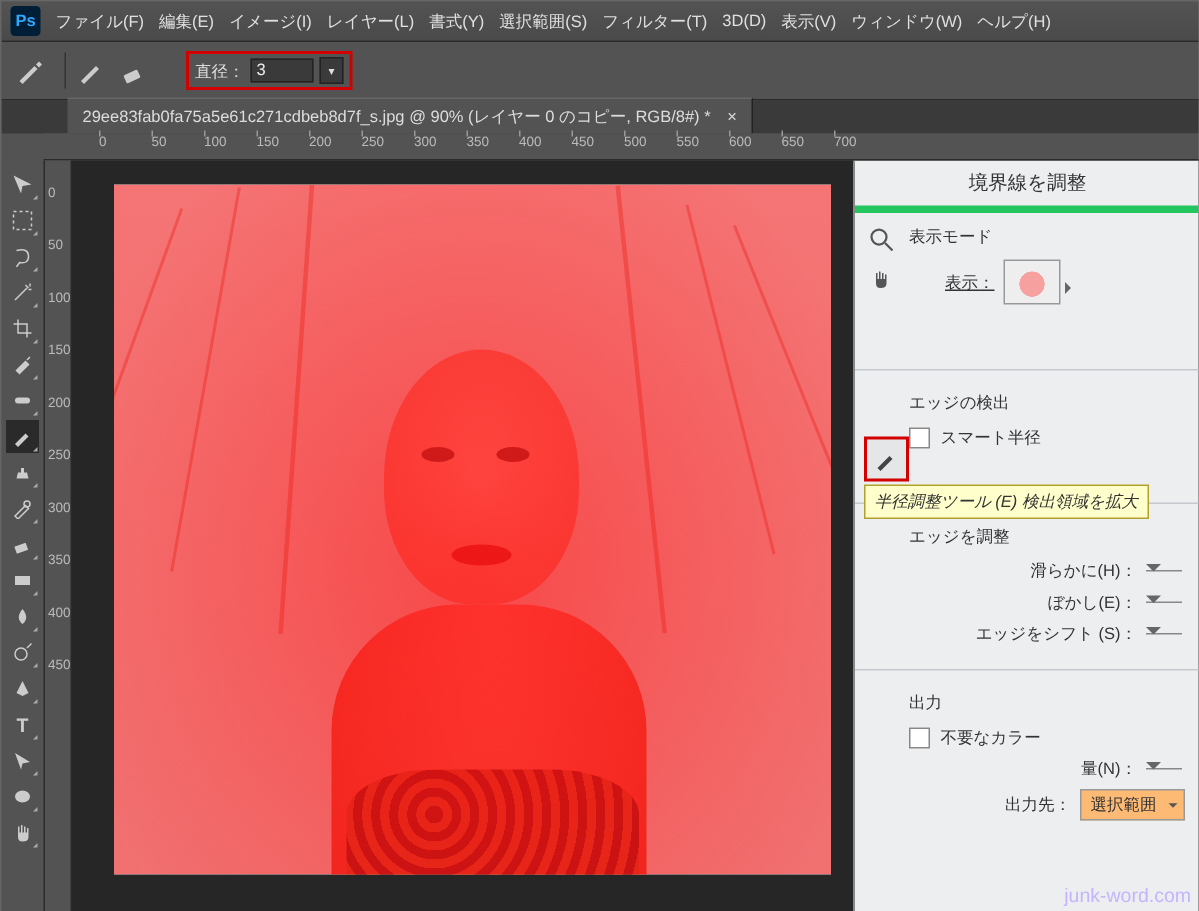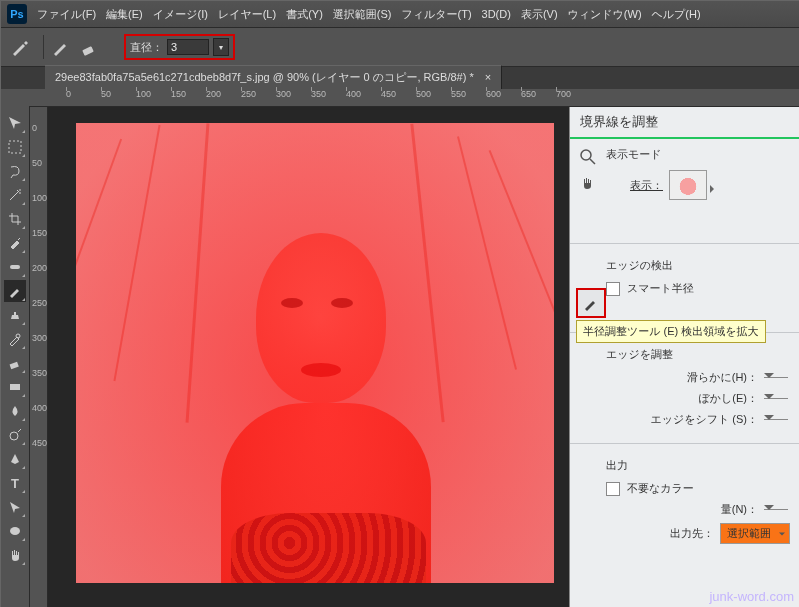--- a/index.html
+++ b/index.html
@@ -33,36 +33,36 @@
   .hair{position:absolute;inset:0;}
   .strand{position:absolute;background:rgba(200,30,10,0.35);}
   .face{position:absolute;left:180px;top:110px;width:130px;height:170px;background:radial-gradient(ellipse,rgba(255,180,160,0.9),rgba(240,100,80,0.85));border-radius:50% 50% 45% 45%;}
   .eye{position:absolute;width:22px;height:10px;background:rgba(60,10,10,0.8);border-radius:50%;}
   .eye.l{left:205px;top:175px;}
   .eye.r{left:255px;top:175px;}
   .lips{position:absolute;left:225px;top:240px;width:40px;height:14px;background:rgba(180,20,20,0.9);border-radius:50%;}
   .body{position:absolute;left:145px;top:280px;width:210px;height:210px;background:radial-gradient(ellipse at top,rgba(255,120,100,0.9),rgba(220,40,20,0.9));border-radius:40% 40% 10% 10%;}
   .dress{position:absolute;left:155px;top:390px;width:195px;height:100px;background:repeating-radial-gradient(circle at 30% 30%, #7a1010 0 6px, #c04020 6px 12px);border-radius:30% 30% 0 0;}
   .panel{position:absolute;right:0;top:0;width:230px;height:100%;background:#eceef0;color:#333;border-left:1px solid #888;}
-  .panel-title{text-align:left;padding:6px 10px;font-size:13px;border-bottom:2px solid #22c55e;}
+  .panel-title{text-align:center;padding:6px 10px;font-size:13px;border-bottom:5px solid #22c55e;}
   .sec{padding:8px 10px 4px 36px;position:relative;}
   .sec-lbl{font-size:11px;color:#333;margin-bottom:8px;}
   .sec-ico{position:absolute;left:8px;top:8px;width:20px;height:20px;display:flex;align-items:center;justify-content:center;color:#555;}
   .show-row{display:flex;align-items:center;margin-left:24px;text-decoration:underline;}
   .show-swatch{width:36px;height:28px;border:1px solid #999;margin-left:6px;background:radial-gradient(circle at 50% 55%,#f7a0a0 35%,#eee 36%);position:relative;}
   .show-swatch::after{content:"";position:absolute;right:-12px;top:50%;border:4px solid transparent;border-left-color:#666;}
   .edge-brush{width:26px;height:26px;border:2px solid #d40000;display:flex;align-items:center;justify-content:center;background:#e4e6e8;position:absolute;left:6px;top:38px;}
   .chk{width:12px;height:12px;border:1px solid #888;display:inline-block;margin-right:4px;background:#fff;vertical-align:middle;}
-  .tip{position:absolute;left:6px;top:70px;background:#ffffcc;border:1px solid #b0a030;color:#333;font-size:11px;padding:3px 6px;white-space:nowrap;}
+  .tip{position:absolute;left:6px;top:70px;background:#ffffcc;border:1px solid #b0a030;color:#333;font-size:11px;padding:3px 6px;white-space:nowrap;font-style:italic;}
   .sld-row{display:flex;align-items:center;margin:6px 0;}
   .sld-row .lab{flex:1;text-align:right;margin-right:6px;}
   .slider{width:26px;height:10px;position:relative;}
   .slider::before{content:"";position:absolute;left:0;top:4px;width:24px;height:1px;background:#888;}
   .slider::after{content:"";position:absolute;left:0;top:0;width:0;height:0;border:5px solid transparent;border-top-color:#666;}
-  .out-sel{display:inline-block;border:1px solid #999;background:#f97316;padding:2px 18px 2px 6px;position:relative;}
+  .out-sel{display:inline-block;border:1px solid #999;background:#fdba74;padding:2px 18px 2px 6px;position:relative;}
   .out-sel::after{content:"";position:absolute;right:4px;top:50%;border:3px solid transparent;border-top-color:#555;transform:translateY(-25%);}
   .divider{border-top:1px solid #c5c8cc;margin:6px 0;}
   .watermark{position:absolute;right:6px;bottom:4px;color:#c4b5fd;font-size:13px;font-family:sans-serif;}
 </style>
 </head>
 <body>
 
 <div class="frame">
 
   <div class="menubar">

